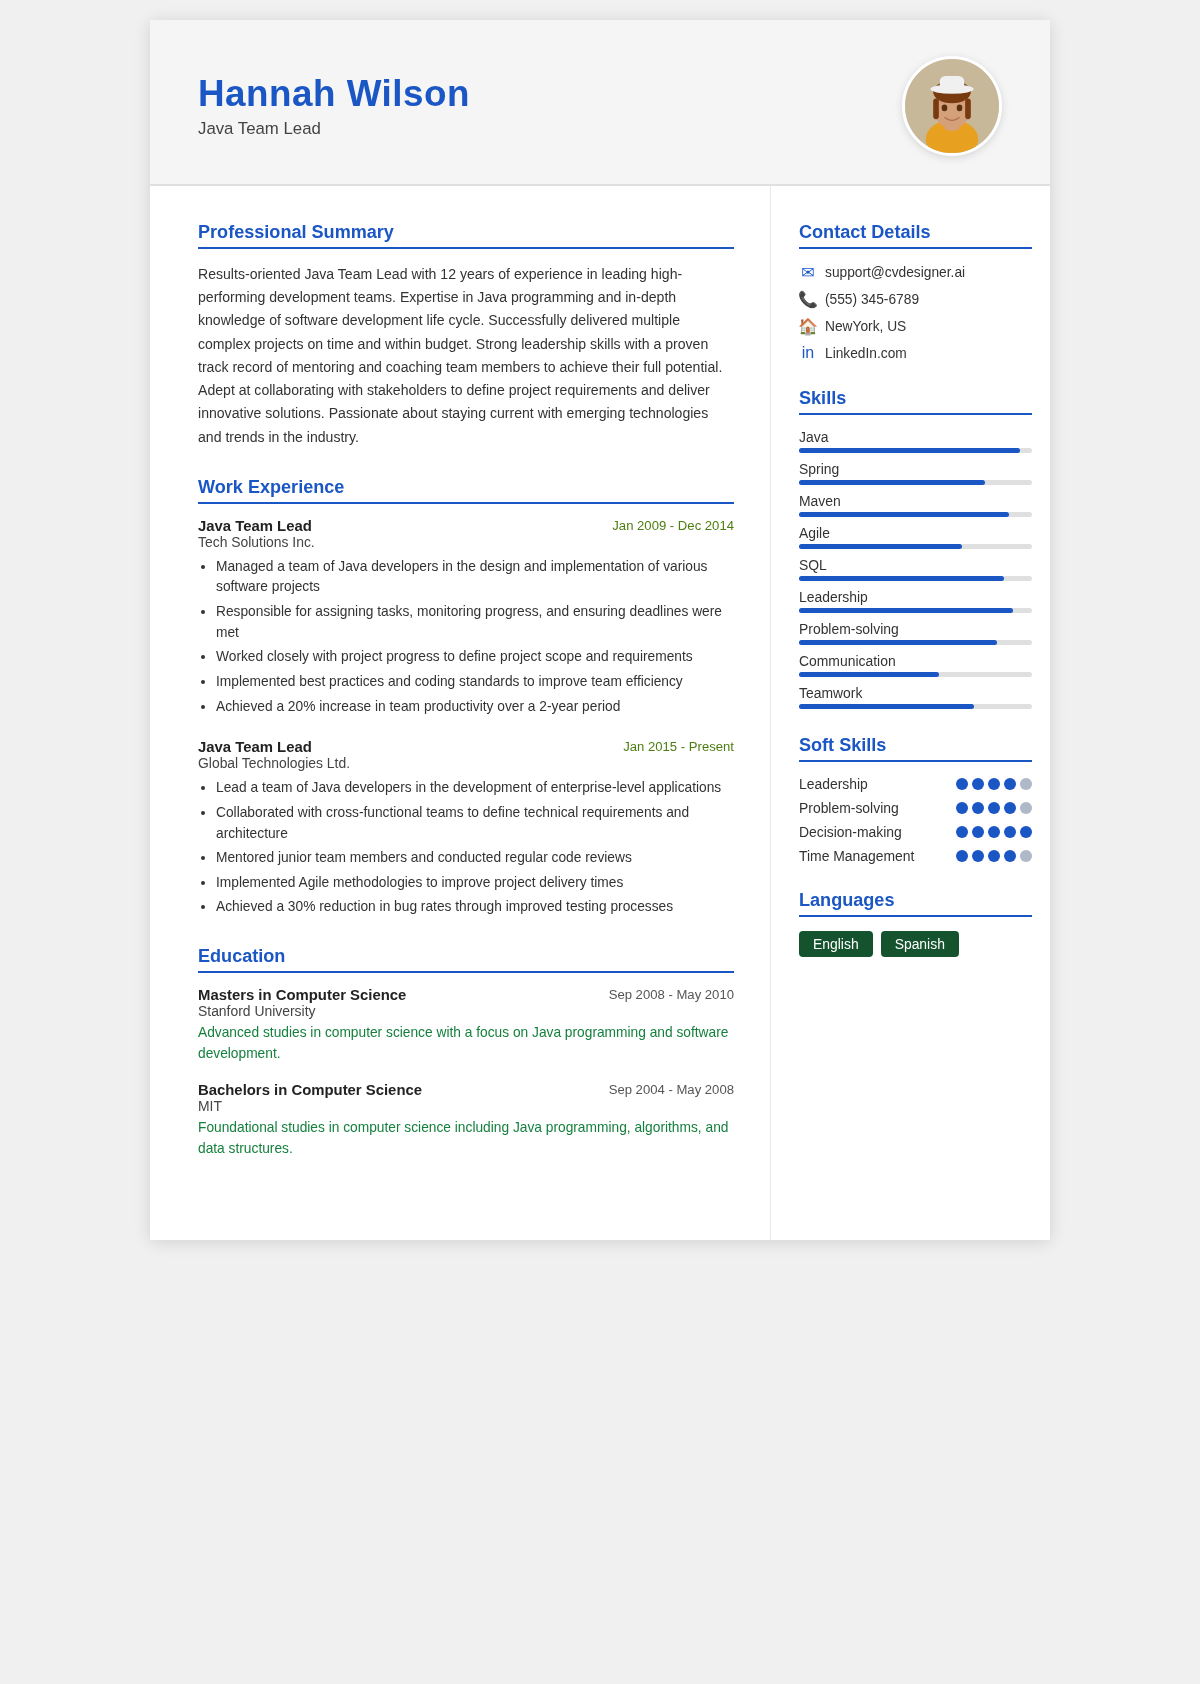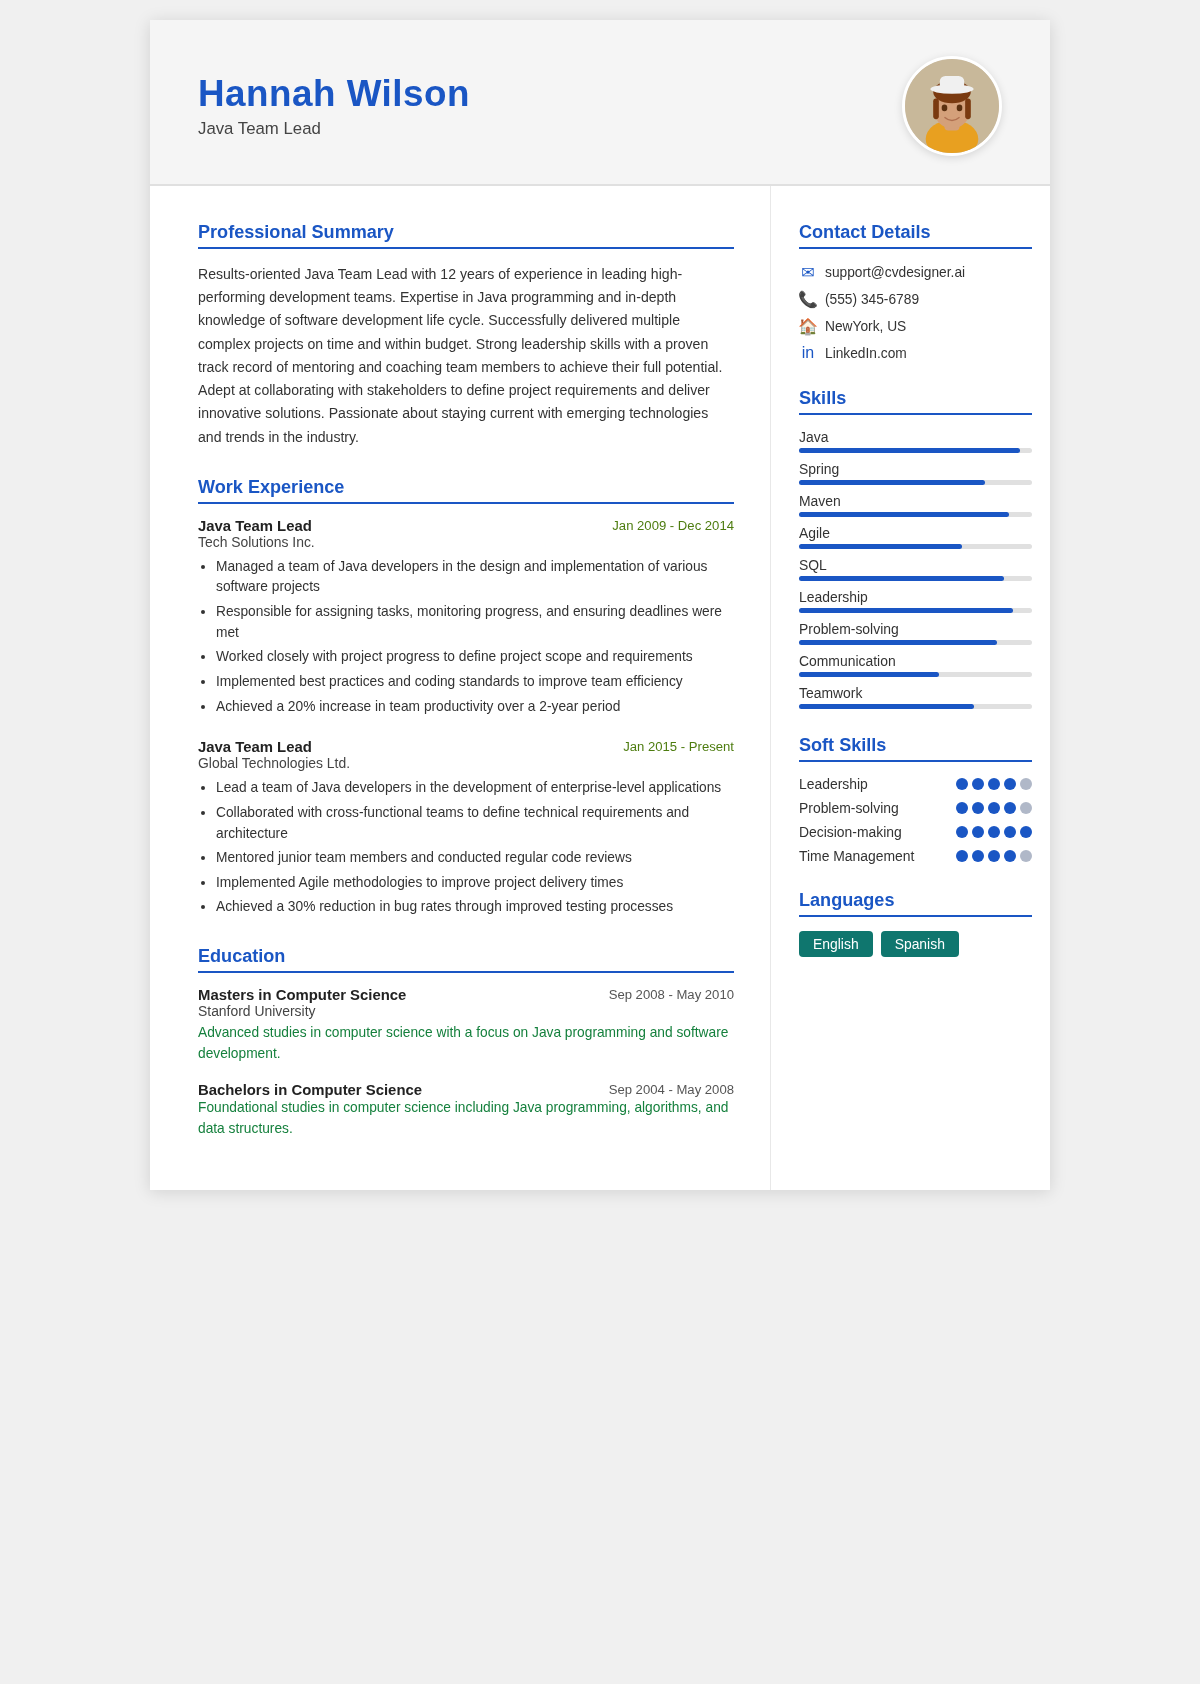--- a/index.html
+++ b/index.html
@@ -62,21 +62,21 @@
       height: 100%;
     }
     
     .body {
       display: flex;
       flex-direction: row;
     }
     
     .left-col {
       flex: 1 1 0;
-      padding: 36px 36px 22px 48px;
+      padding: 36px 36px 52px 48px;
       min-width: 0;
     }
     
     .right-col {
       width: 280px;
       flex-shrink: 0;
       padding: 36px 18px 36px 28px;
       border-left: 1px solid #e8e8e8;
     }
     
@@ -228,21 +228,21 @@
     .dot-filled { background: #1a56c4; }
     .dot-empty { background: #b0b8c8; }
     
     .lang-badges {
       display: flex;
       gap: 8px;
       flex-wrap: wrap;
       margin-top: 8px;
     }
     .lang-badge {
-      background: #0f766e;
+      background: #14532d;
       color: #fff;
       font-size: 0.87rem;
       padding: 5px 14px;
       border-radius: 4px;
       font-weight: 500;
     }
     .right-section {
       margin-bottom: 26px;
     }
   </style>
@@ -333,20 +333,21 @@
         <div class="edu-date">Sep 2008 - May 2010</div>
       </div>
       <div class="edu-school">Stanford University</div>
       <div class="edu-desc">Advanced studies in computer science with a focus on Java programming and software development.</div>
     </div>
             <div class="edu-entry">
       <div class="edu-header">
         <div class="edu-degree">Bachelors in Computer Science</div>
         <div class="edu-date">Sep 2004 - May 2008</div>
       </div>
+      <div class="edu-school">MIT</div>
       <div class="edu-desc">Foundational studies in computer science including Java programming, algorithms, and data structures.</div>
     </div>
           </div>
       </div>
 
     </div>
 
     <div class="right-col">
 
       <div class="right-section">

